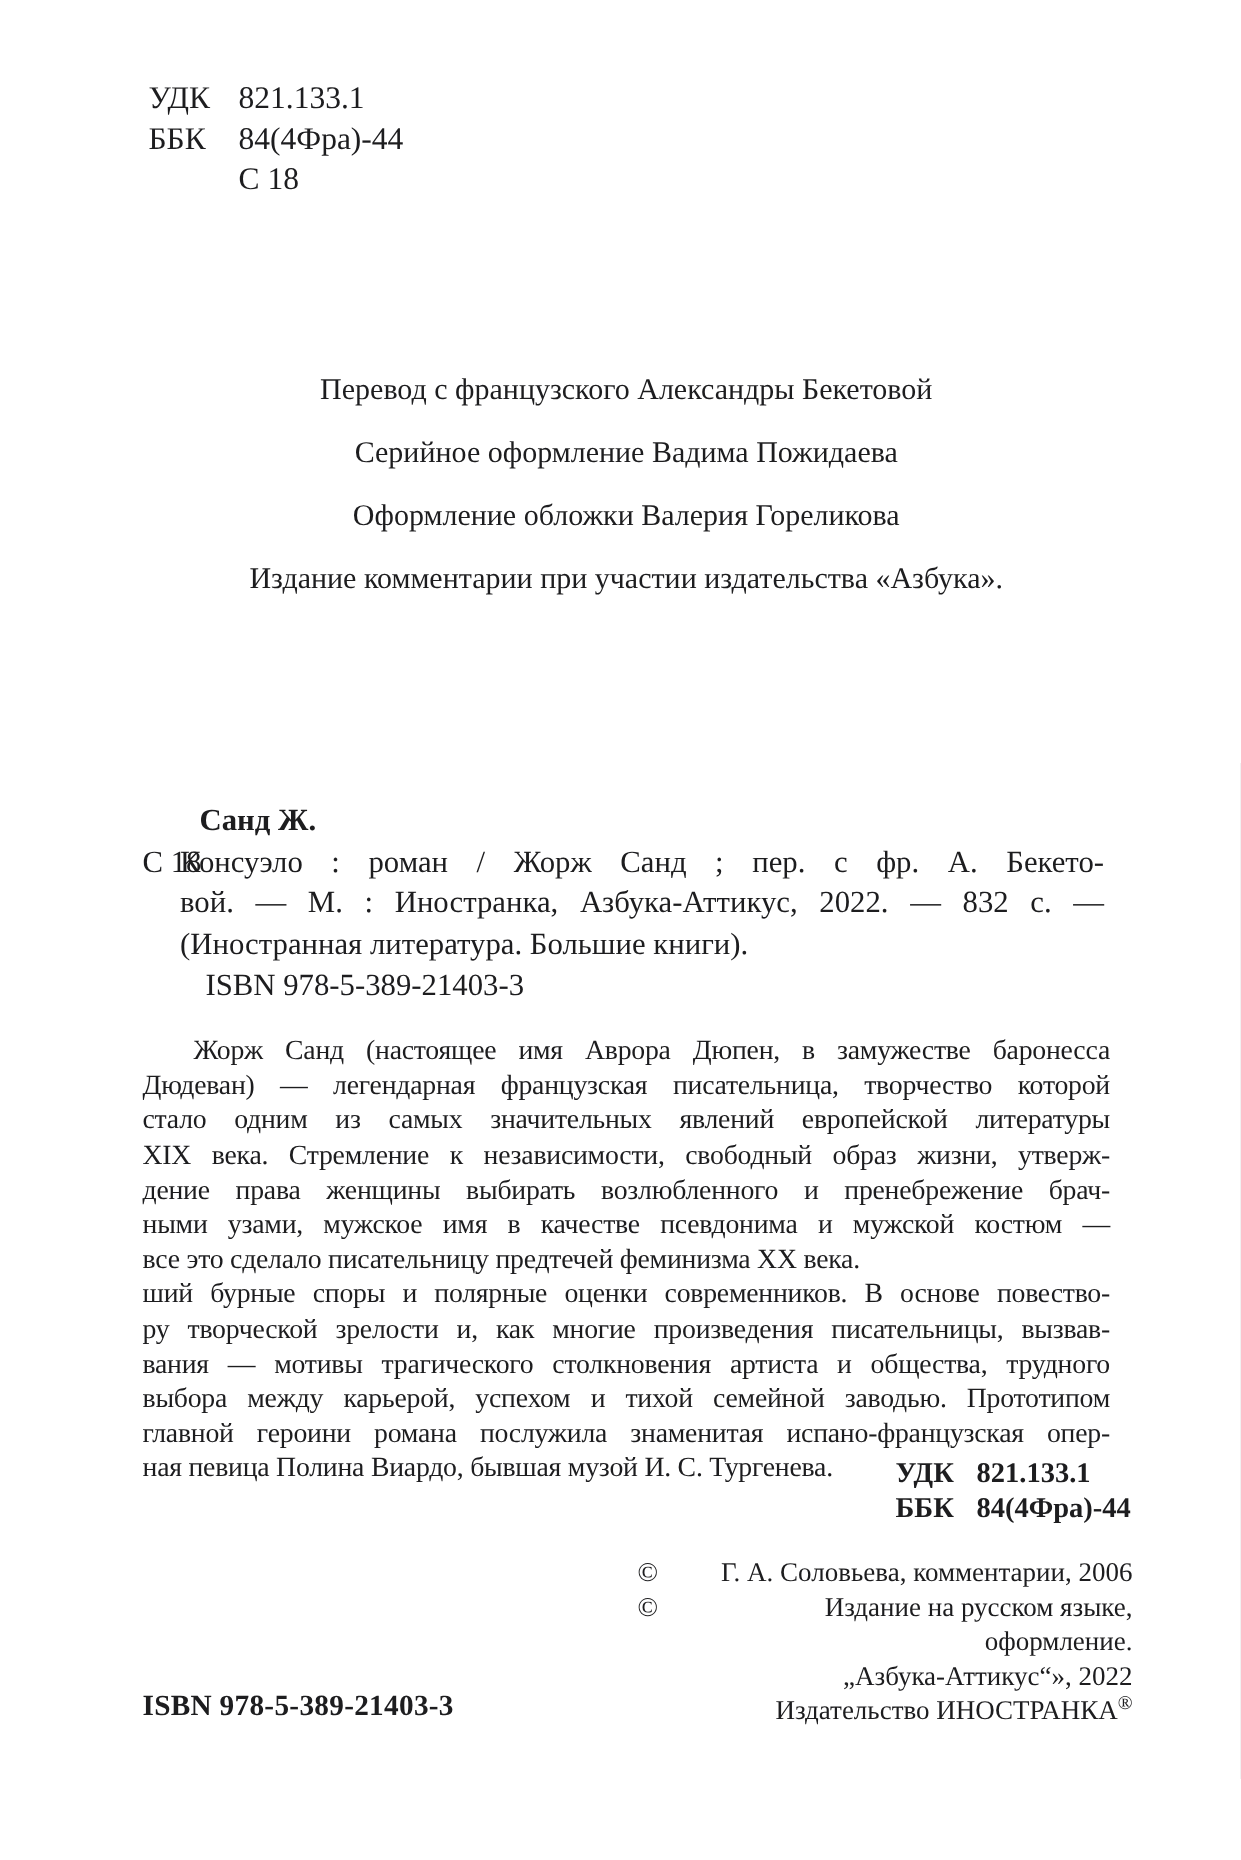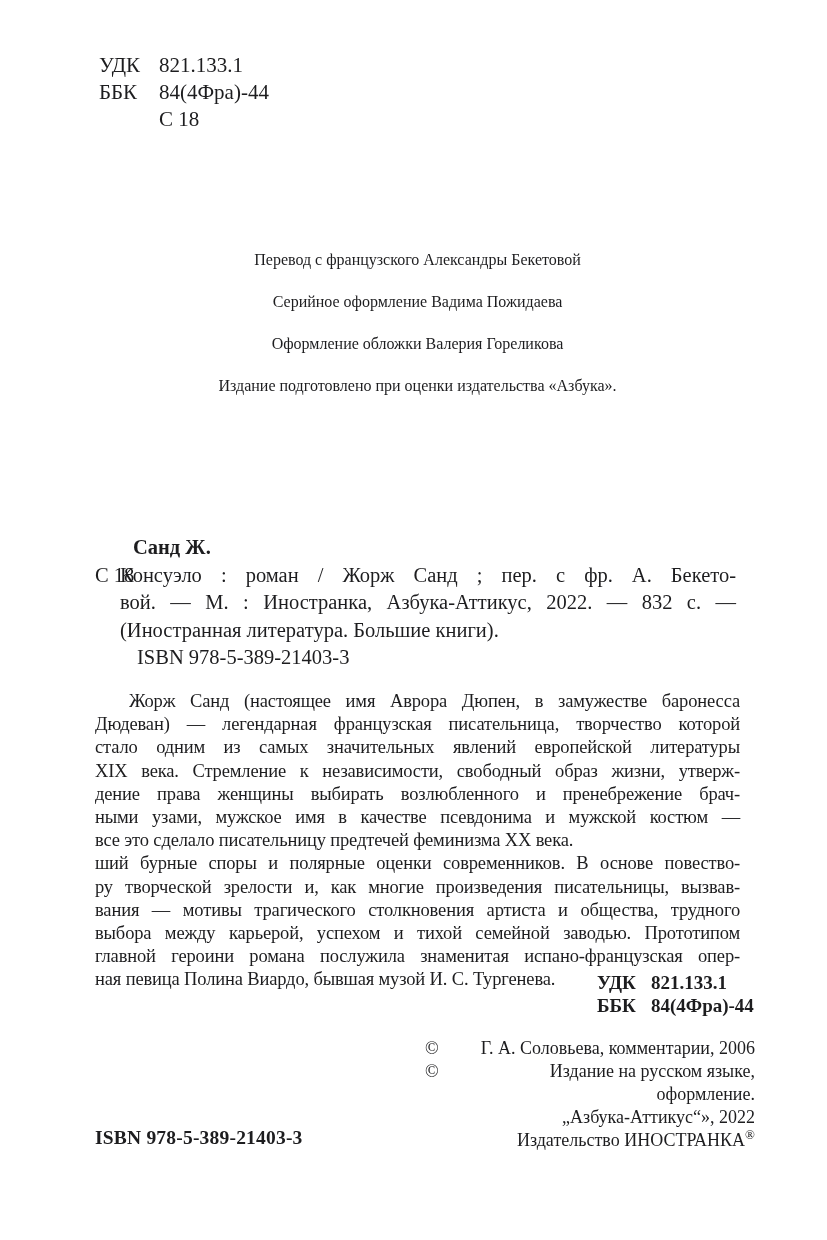--- a/index.html
+++ b/index.html
@@ -26,21 +26,21 @@
   .code-row .code-label { width: 48px; flex: 0 0 48px; }
   .code-row .code-value { padding-left: 12px; }
 
   
   .credits {
     position: absolute;
     left: 95px;
     width: 645px;
     top: 249px;
     text-align: center;
-    font-size: 16px;
+    font-size: 20px;
   }
   .credit-line { margin-bottom: 20px; line-height: 22px; }
   .credit-line:last-child { margin-bottom: 0; }
 
   
   .catalog {
     position: absolute;
     left: 120px;
     width: 616px;
     top: 534px;
@@ -121,21 +121,21 @@
     <div class="code-row">
       <span class="code-label"></span>
       <span class="code-value">С 18</span>
     </div>
   </div>
 
   <div class="credits">
     <div class="credit-line">Перевод с французского Александры Бекетовой</div>
     <div class="credit-line">Серийное оформление Вадима Пожидаева</div>
     <div class="credit-line">Оформление обложки Валерия Гореликова</div>
-    <div class="credit-line">Издание подготовлено при оценки издательства «Азбука».</div>
+    <div class="credit-line">Издание комментарии при участии издательства «Азбука».</div>
   </div>
 
   <div class="catalog">
     <div class="catalog-author">Санд Ж.</div>
     <div class="catalog-body">
       <span class="catalog-label">С 18</span>
       <div class="cat-line-first just">Консуэло : роман / Жорж Санд ; пер. с фр. А. Бекето-</div>
       <div class="just">вой. — М. : Иностранка, Азбука-Аттикус, 2022. — 832 с. —</div>
       <div>(Иностранная литература. Большие книги).</div>
       <div class="cat-line-isbn">ISBN 978-5-389-21403-3</div>

